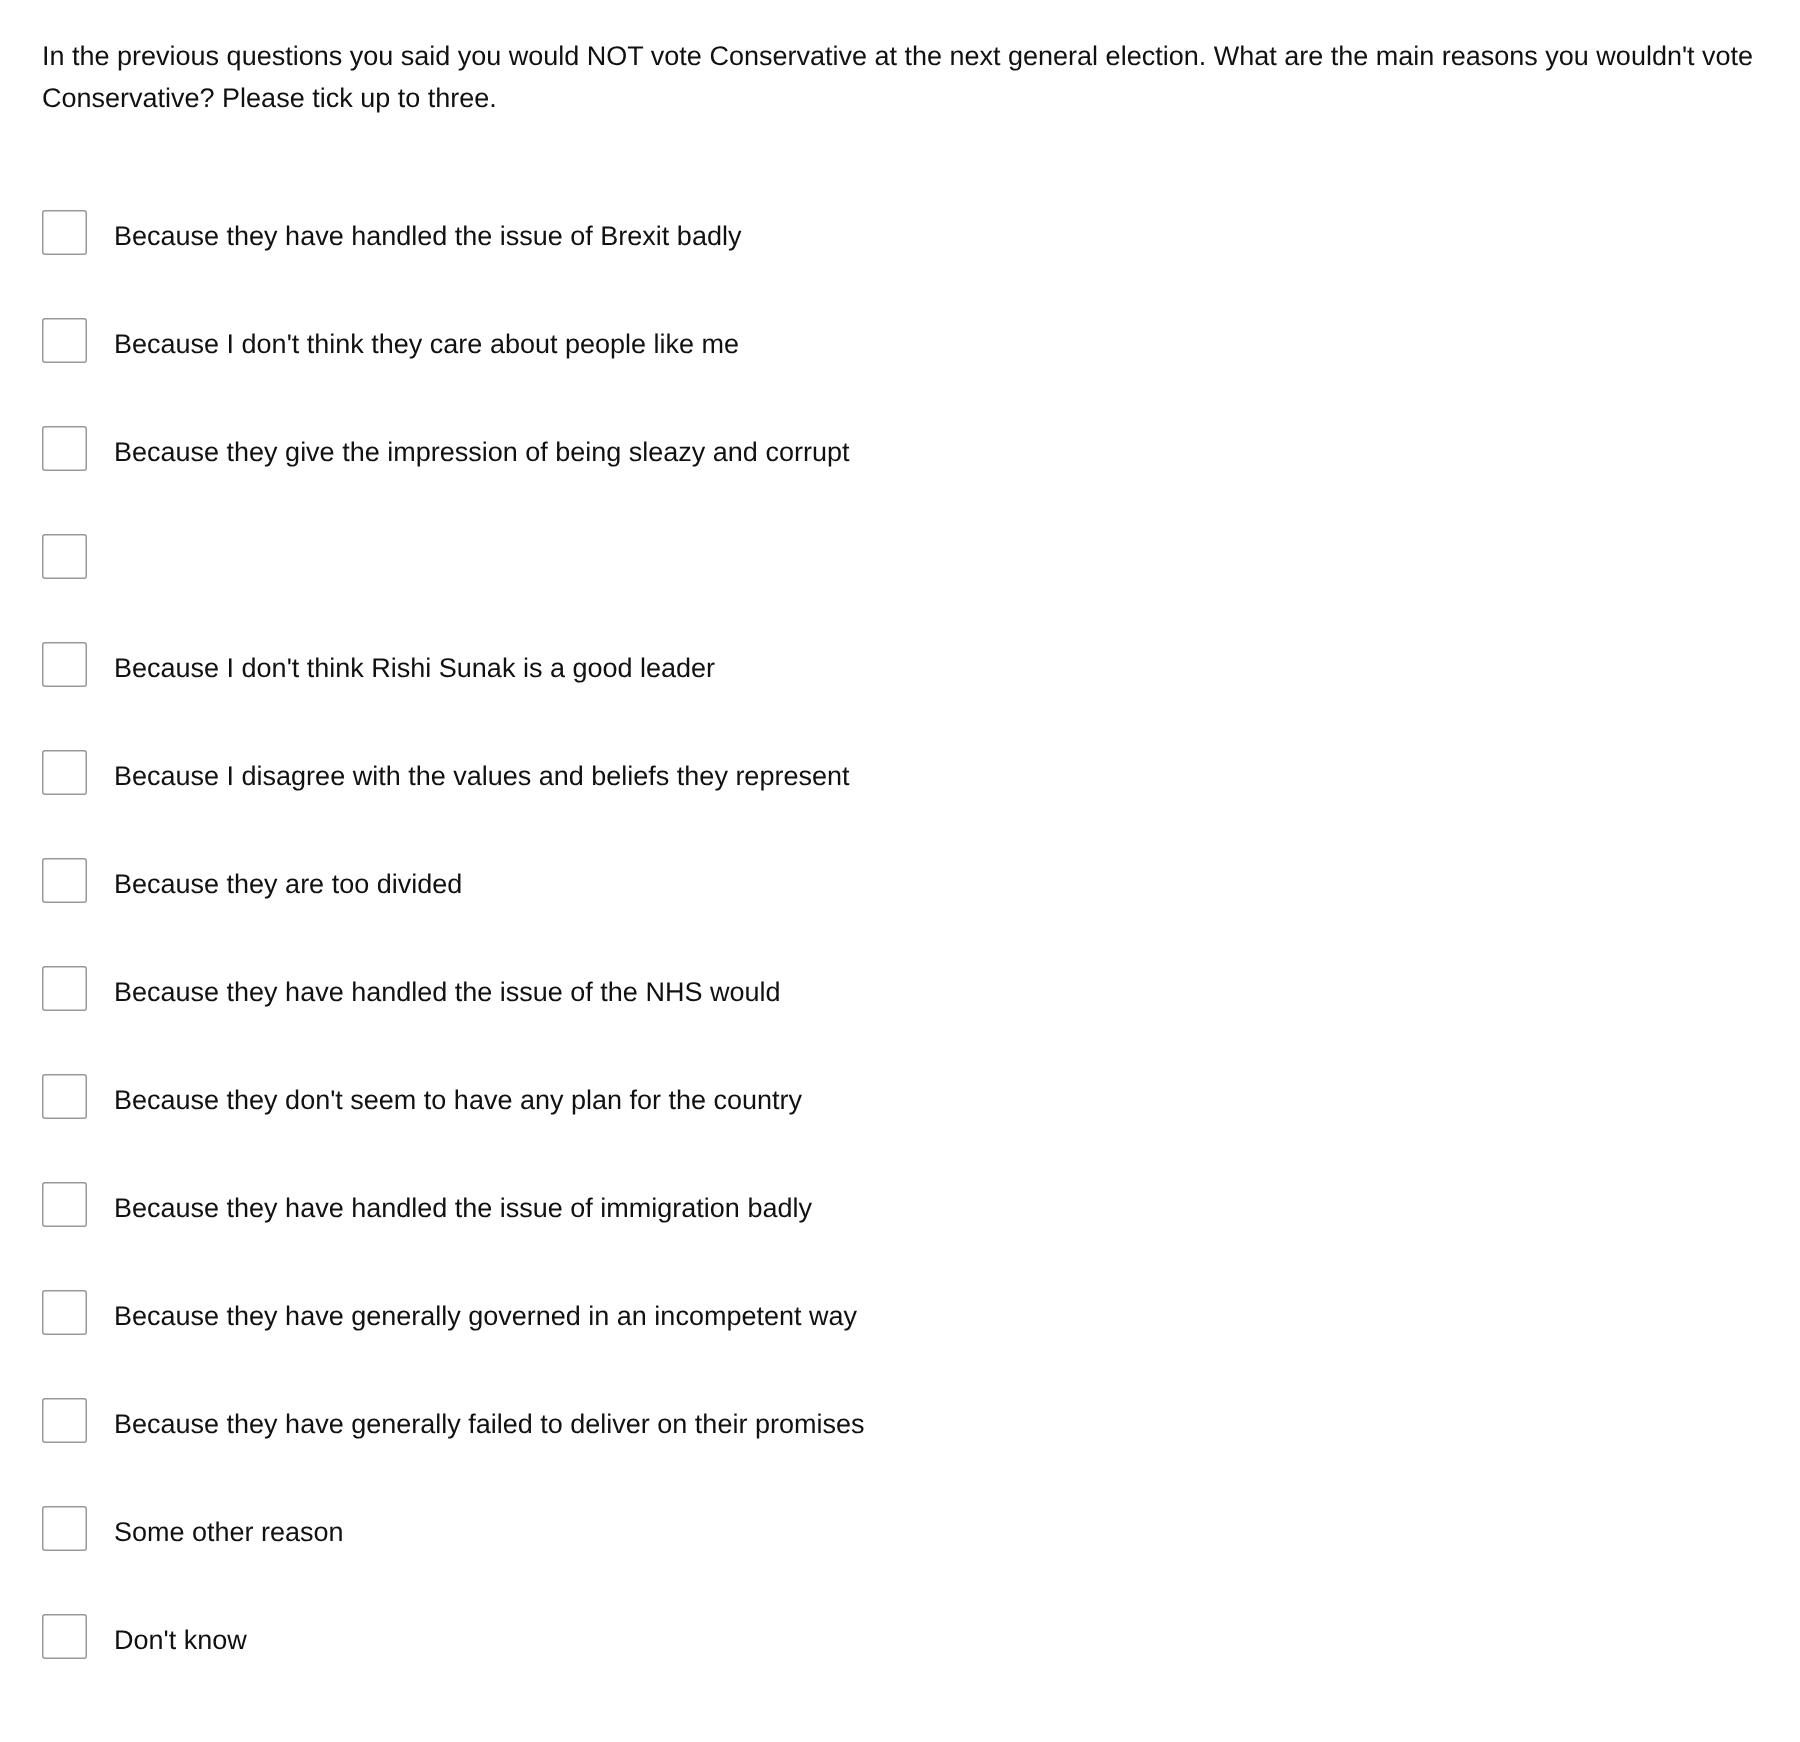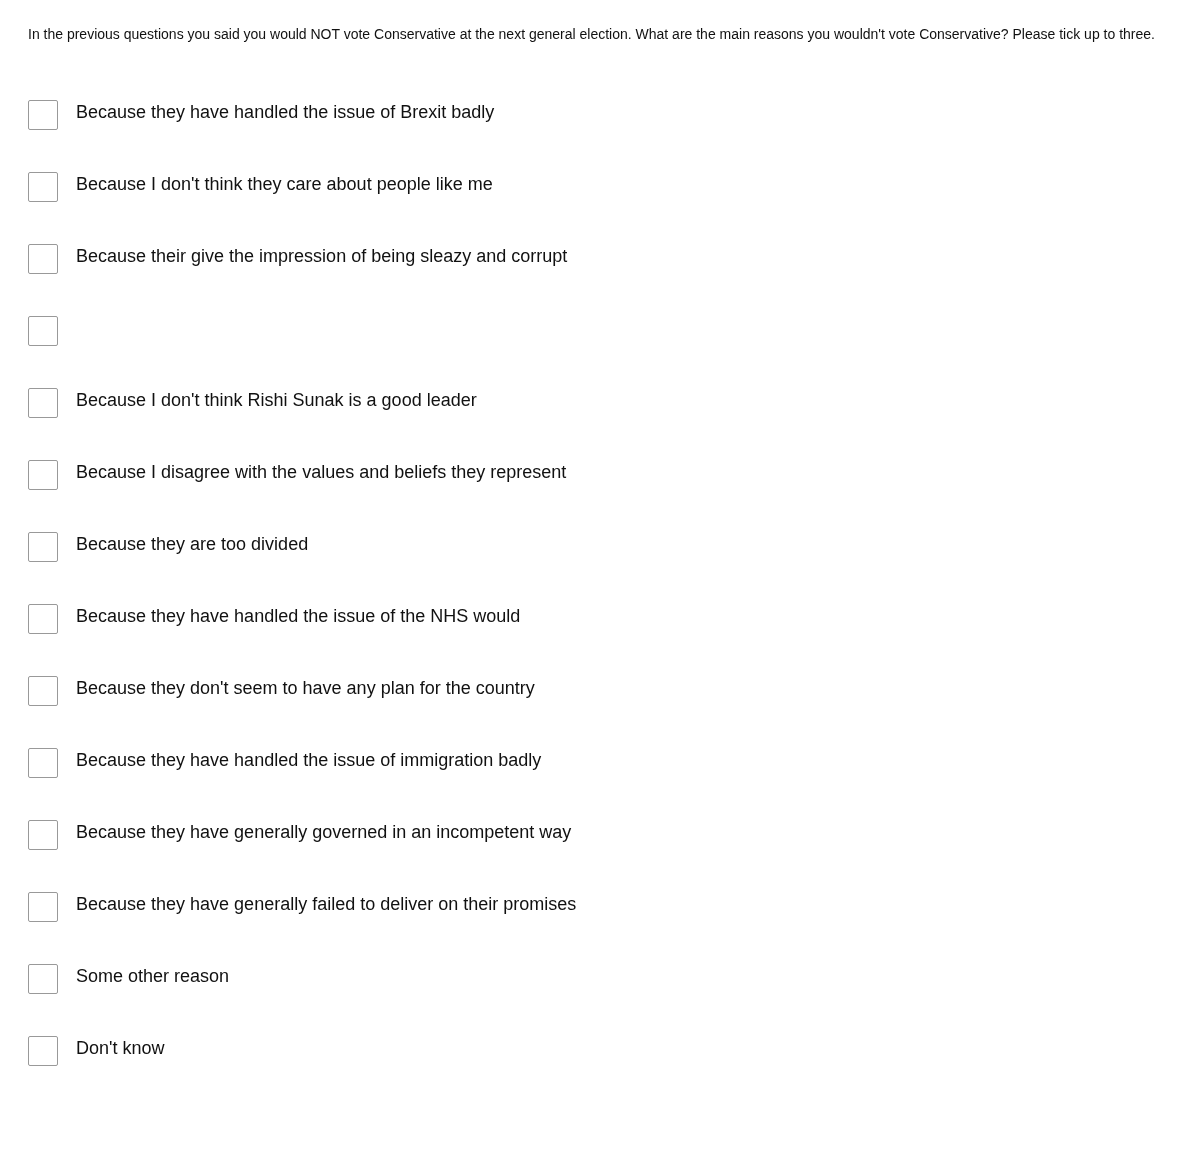--- a/index.html
+++ b/index.html
@@ -11,35 +11,35 @@
     body {
       background: #ffffff;
       font-family: Arial, Helvetica, sans-serif;
       font-size: 18px;
       color: #111111;
       padding: 24px 28px;
       max-width: 1200px;
     }
 
     .question-text {
-      font-size: 14px;
+      font-size: 18px;
       line-height: 1.55;
       margin-bottom: 36px;
       color: #111111;
     }
 
     .options-list {
       list-style: none;
       padding: 0;
       margin: 0;
     }
 
     .option-item {
       display: flex;
-      align-items: flex-start;
+      align-items: flex-end;
       padding: 18px 0 18px 0;
       border-bottom: none;
       gap: 18px;
       min-height: 72px;
     }
 
     .checkbox {
       width: 30px;
       height: 30px;
       min-width: 30px;
@@ -75,21 +75,21 @@
 <li class="option-item">
       <input type="checkbox" class="checkbox" id="opt-brexit" style="">
       <label class="option-label" for="opt-brexit">Because they have handled the issue of Brexit badly</label>
     </li>
     <li class="option-item">
       <input type="checkbox" class="checkbox" id="opt-care" style="">
       <label class="option-label" for="opt-care">Because I don't think they care about people like me</label>
     </li>
     <li class="option-item">
       <input type="checkbox" class="checkbox" id="opt-sleazy" style="">
-      <label class="option-label" for="opt-sleazy">Because their give the impression of being sleazy and corrupt</label>
+      <label class="option-label" for="opt-sleazy">Because they give the impression of being sleazy and corrupt</label>
     </li>
     <li class="option-item">
       <input type="checkbox" class="checkbox" id="opt-economy" style="">
     </li>
     <li class="option-item">
       <input type="checkbox" class="checkbox" id="opt-sunak" style="">
       <label class="option-label" for="opt-sunak">Because I don't think Rishi Sunak is a good leader</label>
     </li>
     <li class="option-item">
       <input type="checkbox" class="checkbox" id="opt-values" style="">

